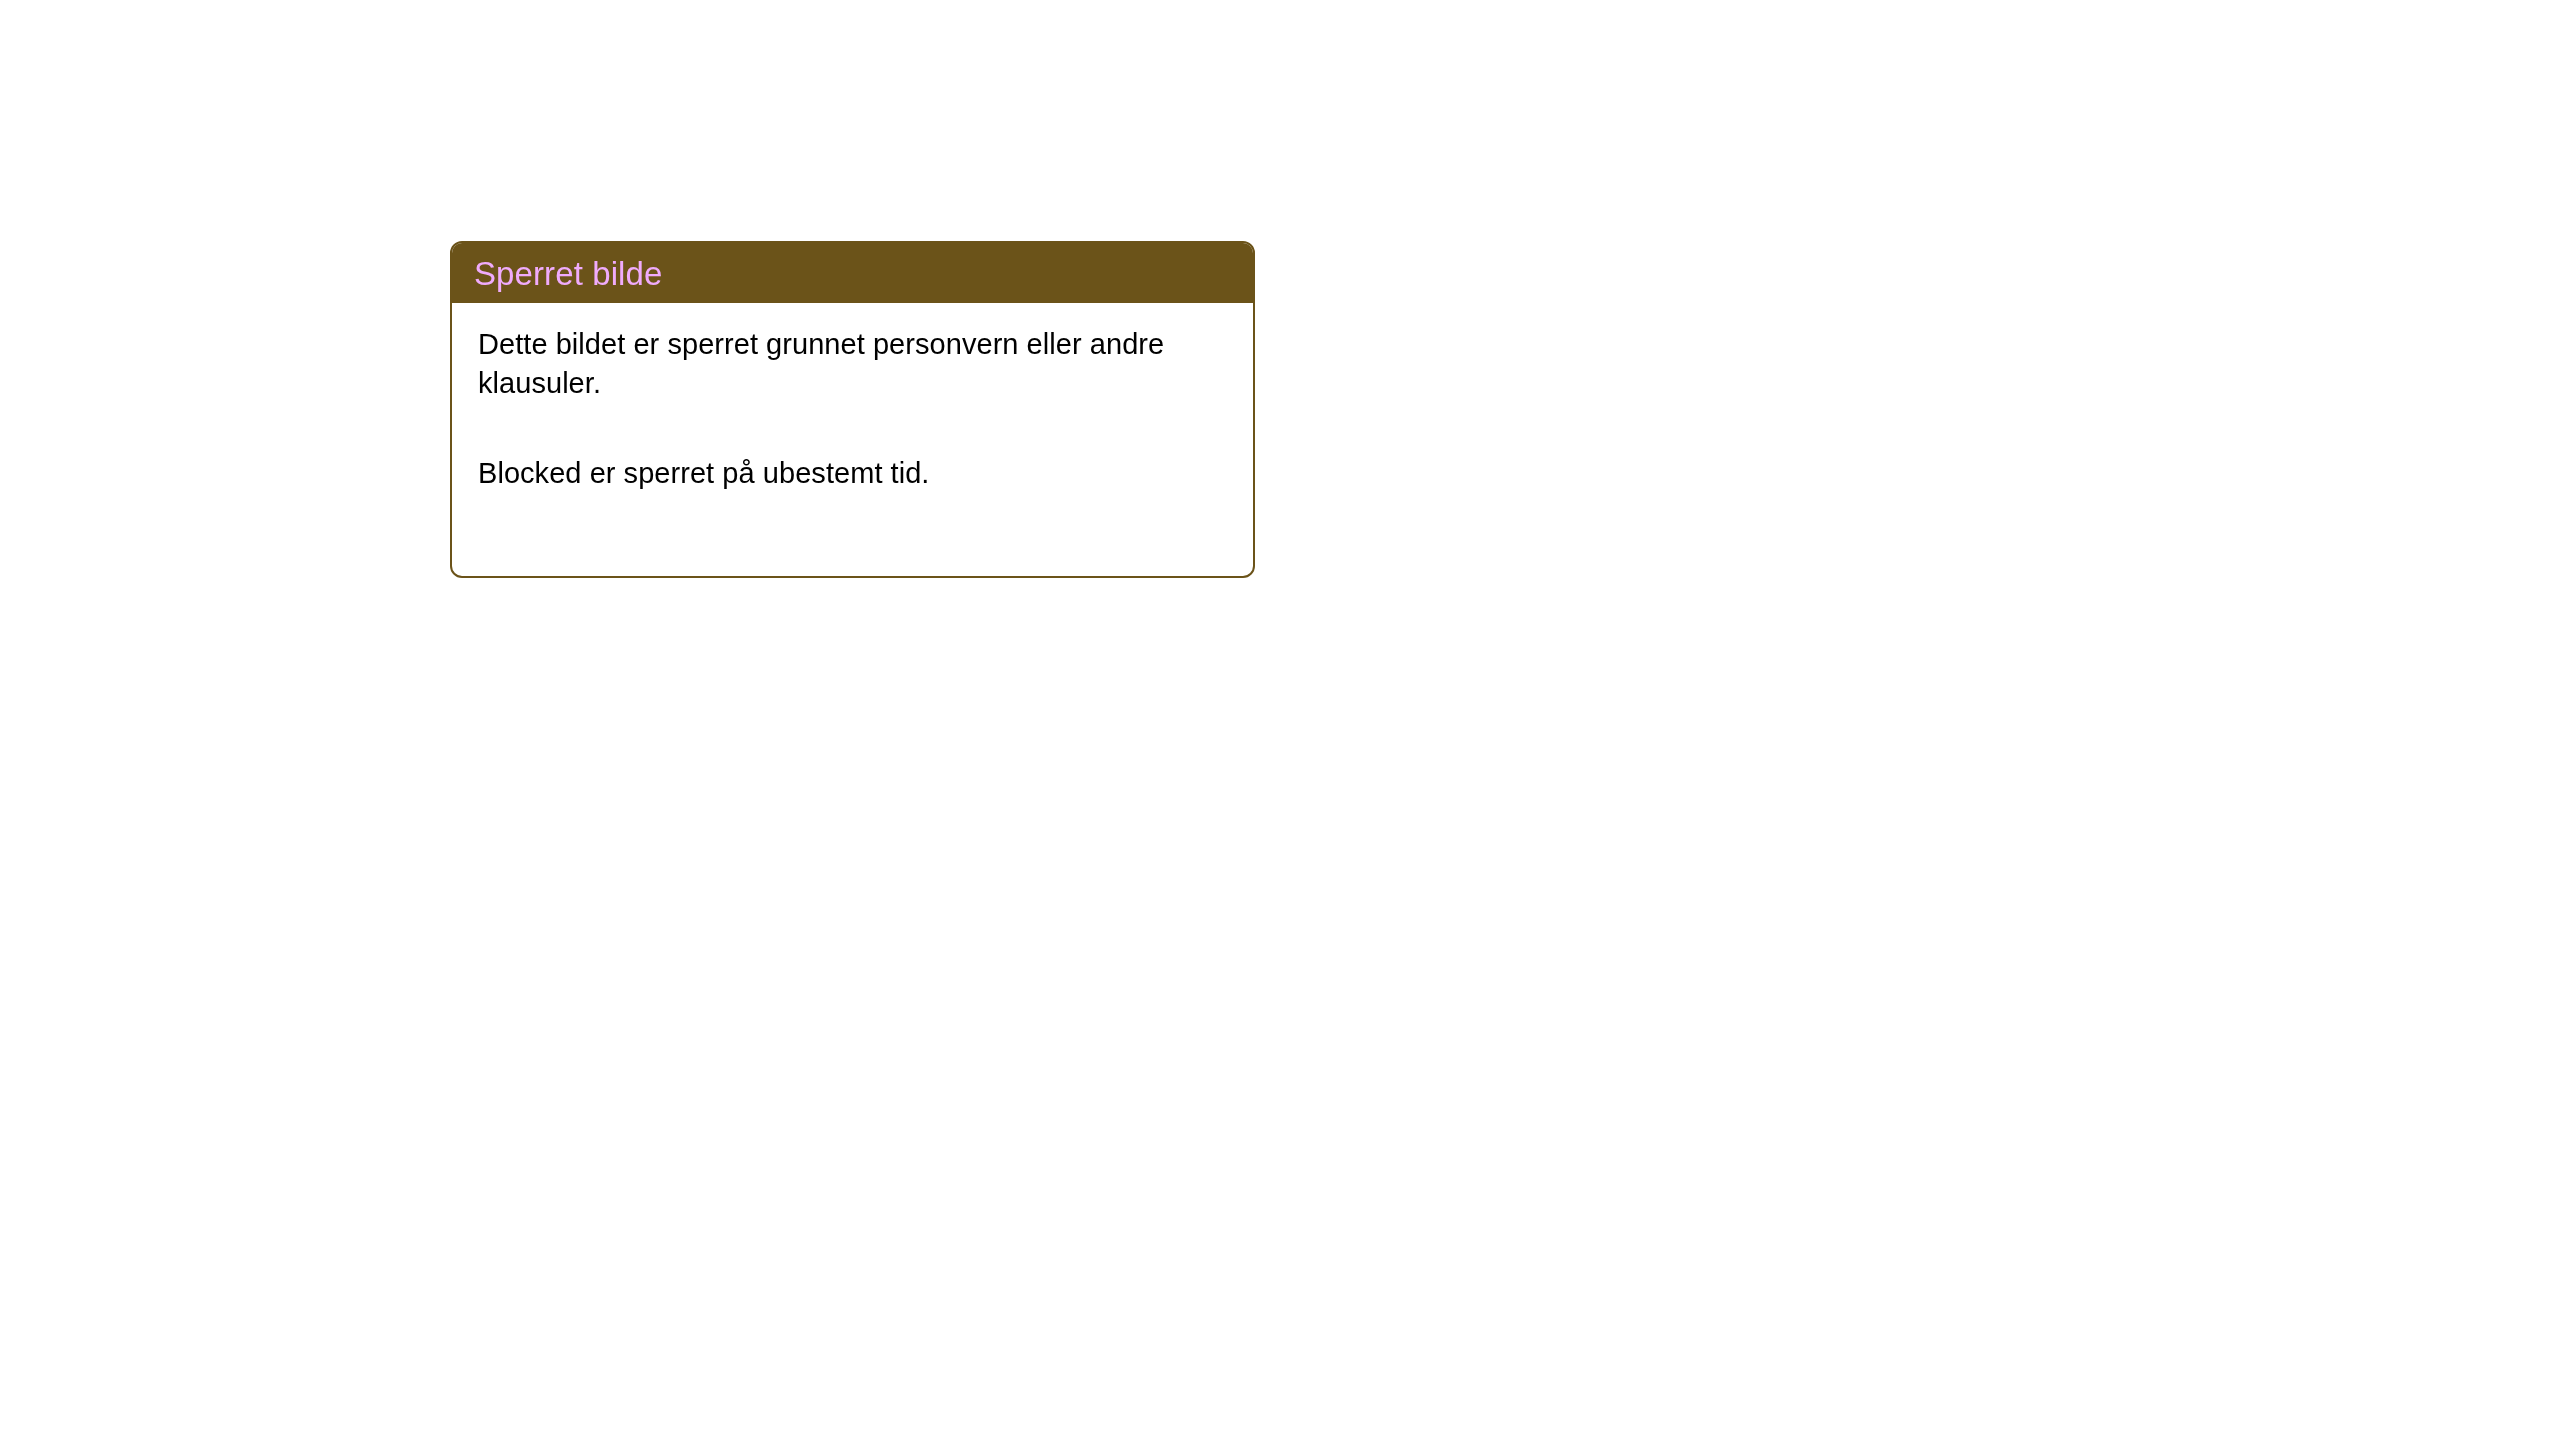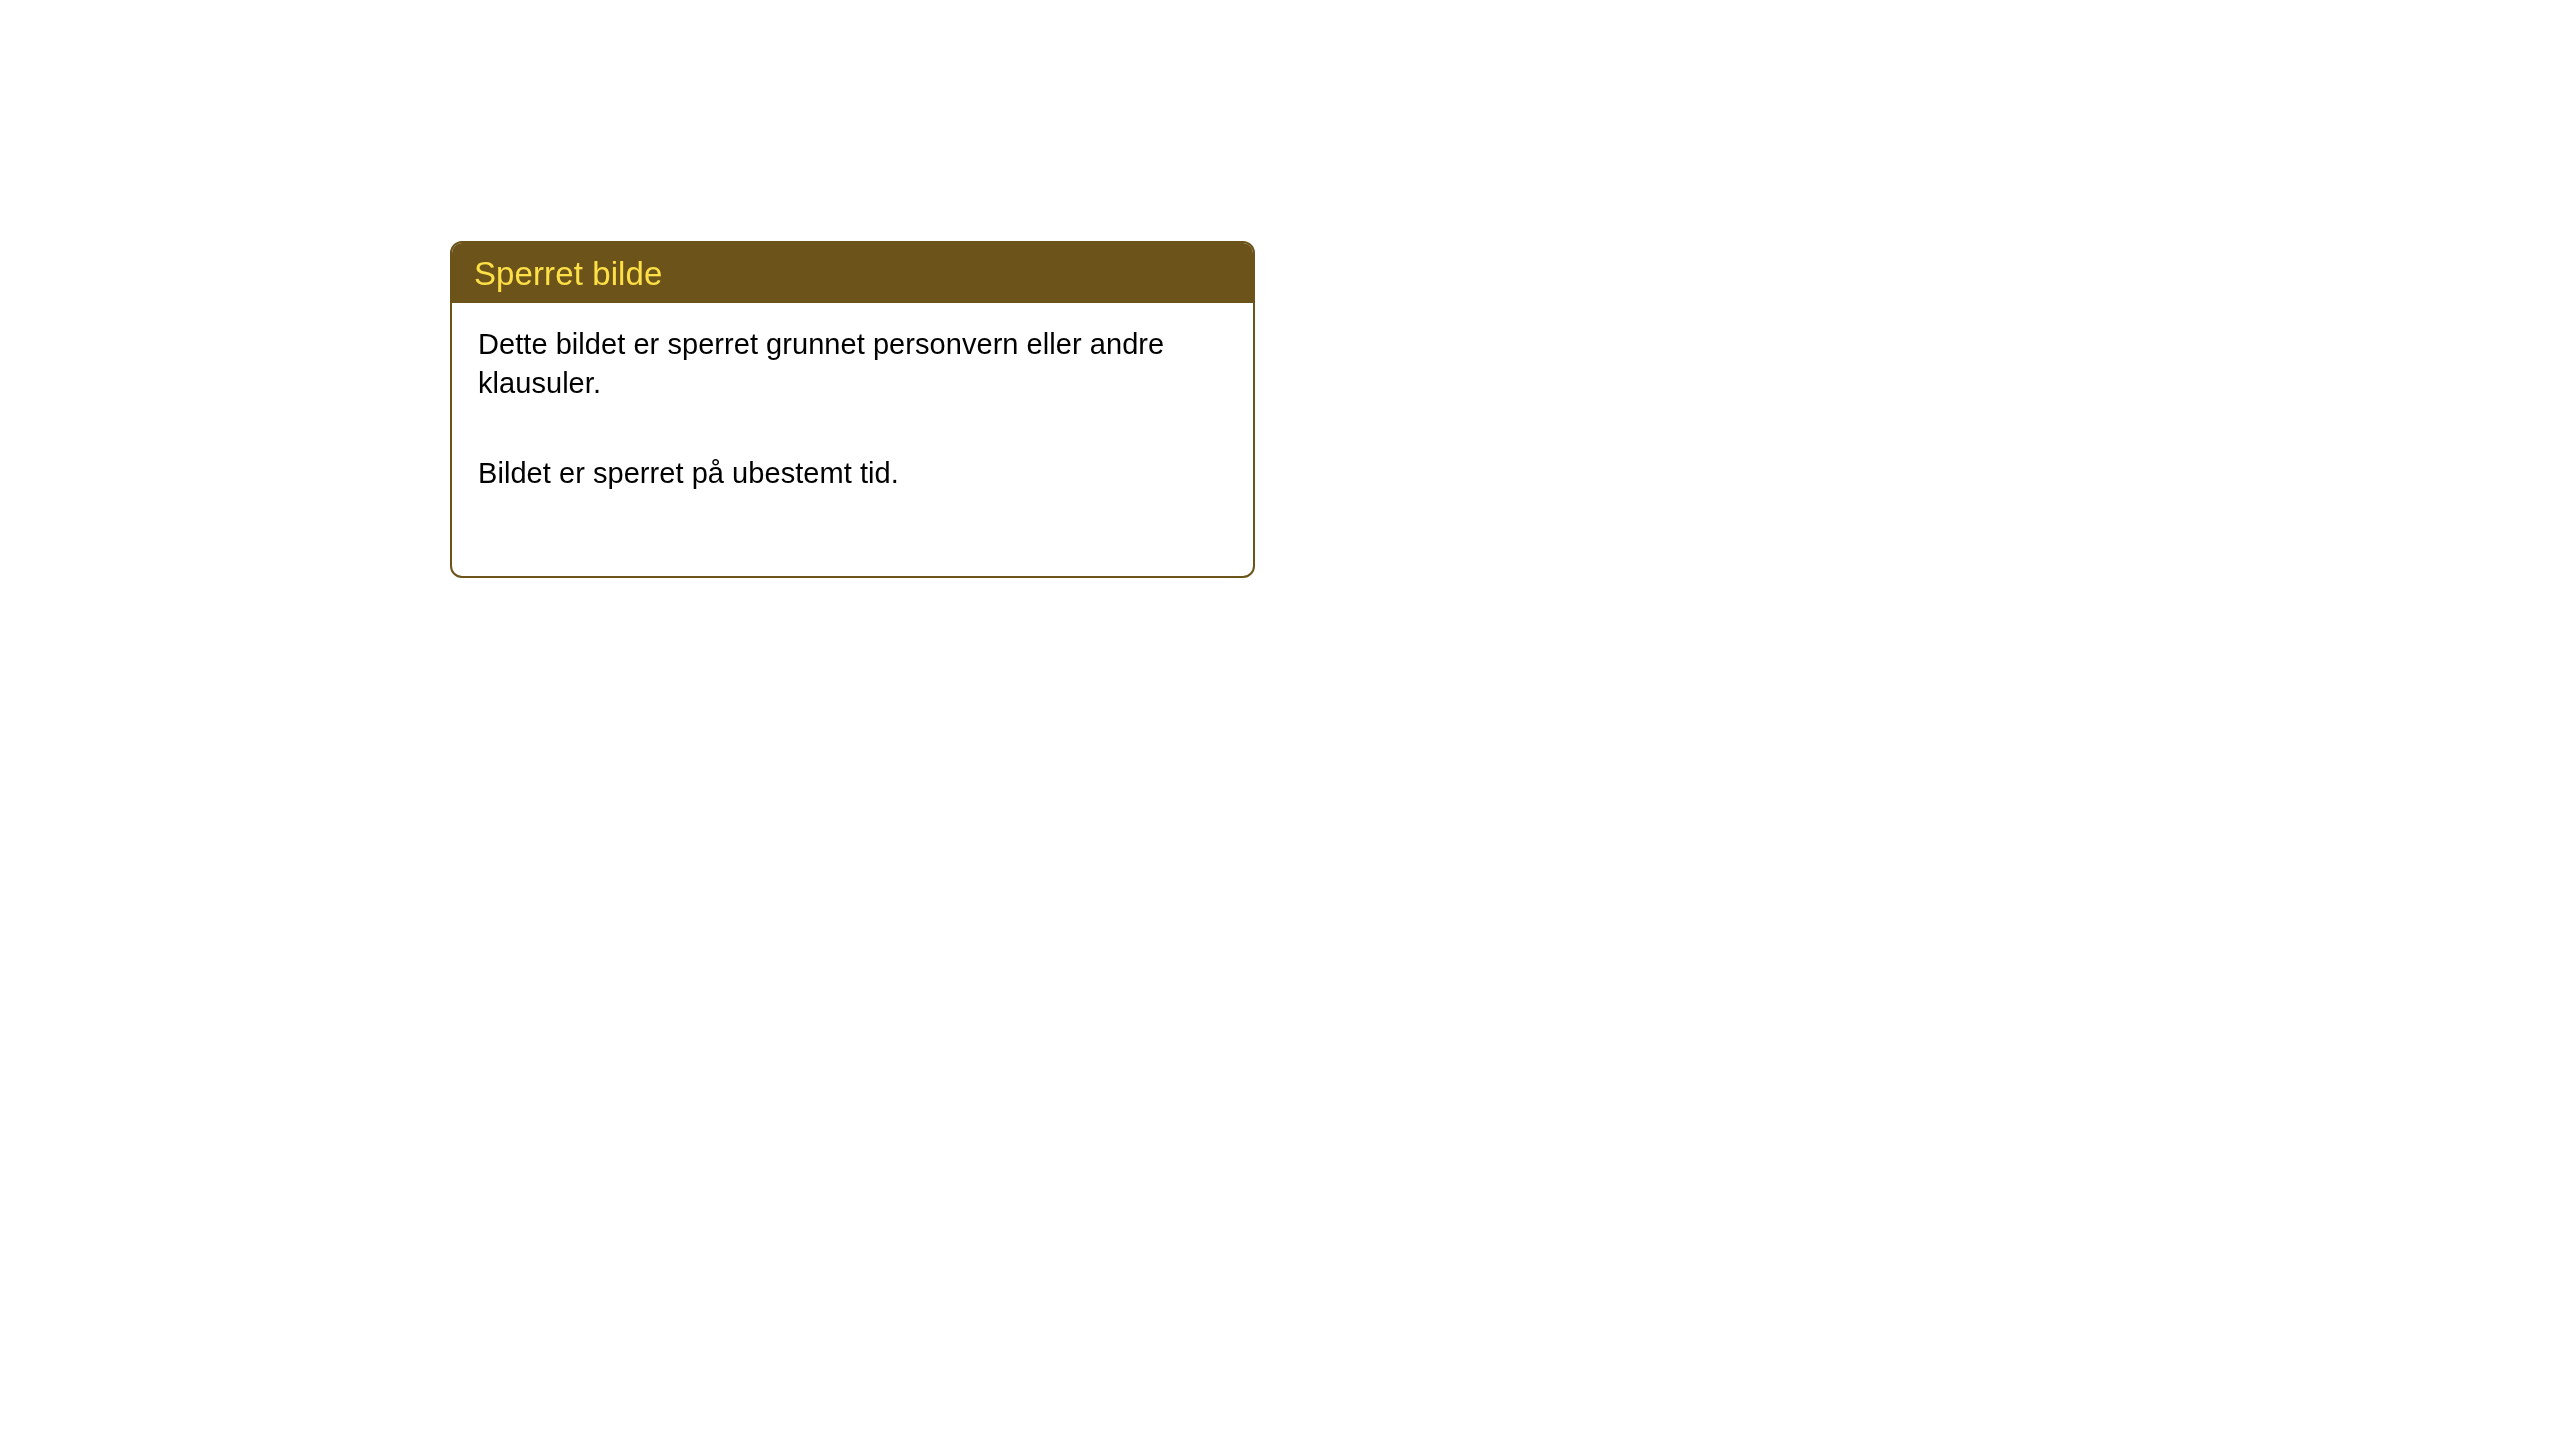--- a/index.html
+++ b/index.html
@@ -36,21 +36,21 @@
     height: 60px;
     display: flex;
     align-items: center;
     padding: 0 0 0 22px;
   }
 
   .panel-title {
     font-size: 33px;
     line-height: 1;
     font-weight: 400;
-    color: #fde047;
+    color: #f0abfc;
     letter-spacing: 0.1px;
     white-space: nowrap;
   }
 
   .panel-body {
     box-sizing: border-box;
     padding: 18px 20px 0 22px;
   }
 
   .panel-paragraph {
@@ -91,18 +91,18 @@
 <body>
 
 <div id="stage">
 
   <div class="panel" id="panel-blocked-no">
     <div class="panel-header">
       <span class="panel-title">Sperret bilde</span>
     </div>
     <div class="panel-body">
       <p class="panel-paragraph">Dette bildet er sperret grunnet personvern eller andre klausuler.</p>
-      <p class="panel-paragraph">Bildet er sperret på ubestemt tid.</p>
+      <p class="panel-paragraph">Blocked er sperret på ubestemt tid.</p>
     </div>
   </div>
 
 
 </div>
 
 </body></html>

